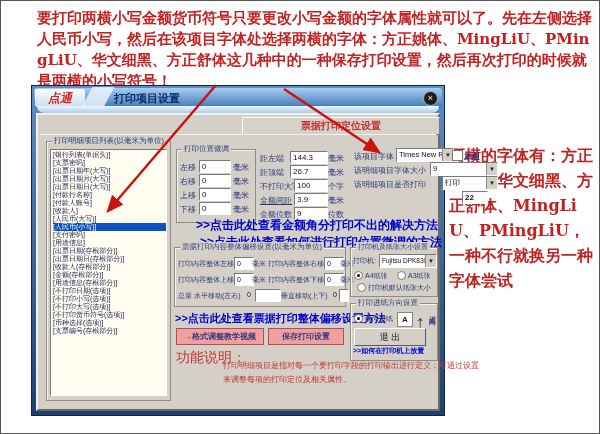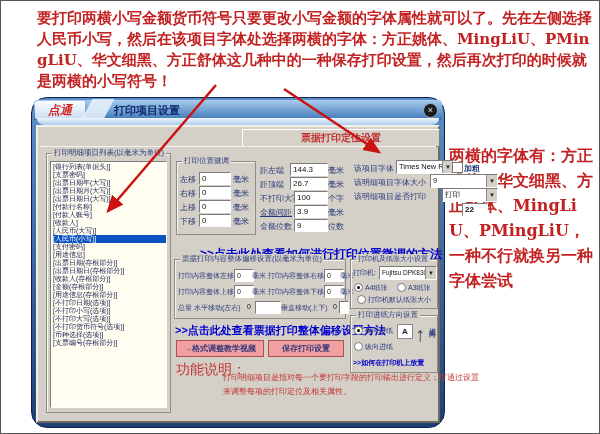--- a/index.html
+++ b/index.html
@@ -4,22 +4,22 @@
 <style>
   html,body{margin:0;padding:0;background:#fff;}
   #page{position:relative;width:600px;height:434px;background:#fff;border:1px solid #555;
         box-sizing:border-box;font-family:"Liberation Sans","DejaVu Sans",sans-serif;overflow:hidden;}
   .abs{position:absolute;}
   .note{color:#c32222;font-family:"DejaVu Serif",serif;font-weight:bold;word-break:break-all;}
   #top-note{left:36px;top:7px;width:556px;font-size:15px;line-height:21px;}
   #right-note{left:448px;top:142px;width:150px;font-size:16px;line-height:25px;}
 
   
-  #dlg{left:30px;top:96px;width:412px;height:329px;background:linear-gradient(180deg,#5d8fc6,#1d4074);
-       border:1px solid #0e2450;border-radius:16px;}
+  #dlg{left:30px;top:84px;width:412px;height:329px;background:linear-gradient(180deg,#5d8fc6,#1d4074);
+       border:1px solid #0e2450;border-radius:0;}
   #tbar{position:absolute;left:2px;top:2px;right:2px;height:20px;border-radius:3px 3px 0 0;
         background:linear-gradient(180deg,#a8cdf0,#3e77b4);}
   #logo{position:absolute;left:1px;top:1px;width:50px;height:18px;border-radius:2px;
         background:linear-gradient(180deg,#fbfdff,#c9def2);color:#d42222;font-weight:bold;
         font-style:italic;font-size:12px;text-align:center;line-height:18px;}
   #swoosh{position:absolute;left:52px;top:-1px;width:22px;height:24px;background:#eaf3fb;
         opacity:.85;transform:skewX(-28deg);}
   #dlg-title{position:absolute;left:80px;top:3px;font-size:11px;font-weight:bold;color:#0c2a6e;white-space:nowrap;}
   #close{position:absolute;right:4px;top:3px;width:13px;height:13px;border-radius:50%;background:#1c1c1c;
         border:1px solid #9ab4d4;color:#eee;font-size:9px;line-height:12px;text-align:center;cursor:pointer;}
@@ -158,20 +158,21 @@
       <span class="lbl" style="left:426px;top:36px;font-weight:bold;">加粗</span>
 
       <span class="lbl" style="left:316px;top:50px;">该明细项目字体大小</span>
       <span class="dd" style="left:392px;top:47px;width:52px;"><span>9</span><span class="dd-btn">▼</span></span>
 
       <span class="lbl" style="left:316px;top:64px;">该明细项目是否打印</span>
       <span class="dd" style="left:404px;top:61px;width:40px;"><span>打印</span><span class="dd-btn">▼</span></span>
 
       <span class="inp" style="left:424px;top:76px;width:20px;font-weight:bold;">22</span>
 
+      <span class="link" style="left:158px;top:102px;font-size:12px;">&gt;&gt;点击此处查看金额角分打印不出的解决方法</span>
       <span class="link" style="left:162px;top:119px;font-size:12px;">&gt;&gt;点击此处查看如何进行打印位置微调的方法</span>
 
       <div class="grp" style="left:136px;top:132px;width:170px;height:58px;">
         <span class="grp-title">票据打印内容整体偏移设置(以毫米为单位)</span>
         <span class="lbl7" style="left:3px;top:11px;">打印内容整体左移</span>
         <span class="inp" style="left:59px;top:9px;width:14px;font-size:7px;">0</span>
         <span class="lbl7" style="left:77px;top:11px;">毫米</span>
         <span class="lbl7" style="left:93px;top:11px;">打印内容整体右移</span>
         <span class="inp" style="left:149px;top:9px;width:14px;font-size:7px;">0</span>
         <span class="lbl7" style="left:165px;top:11px;">毫米</span>
@@ -205,20 +206,21 @@
         <span class="lbl7" style="left:3px;top:10px;"><span class="radio sel"></span><span>横向进纸</span></span>
         <span class="a-box" style="left:46px;top:8px;">A</span>
         <span class="lbl7" style="left:3px;top:26px;"><span class="radio"></span><span>纵向进纸</span></span>
         <span class="link" style="left:2px;top:42px;font-size:7px;">&gt;&gt;如何在打印机上放置</span>
         <span class="uparrow" style="left:64px;top:8px;">↑</span>
         <span class="vtext" style="left:76px;top:6px;">进纸方向</span>
       </div>
 
       <div class="btn-pink" style="left:230px;top:213px;width:74px;">保存打印设置</div>
       <div class="btn-pink" style="left:138px;top:213px;width:86px;">→格式调整教学视频</div>
+      <div class="btn-gray" style="left:316px;top:213px;width:70px;">退  出</div>
 
       <span class="lbl red" style="left:138px;top:234px;font-size:14px;">功能说明：</span>
       <span class="abs red" style="left:138px;top:244px;width:260px;font-size:8px;line-height:14px;margin-left:47px;">打印明细项目是指对每一个要打印字段的打印输出进行定义；可通过设置来调整每项的打印定位及相关属性。</span>
     </div>
   </div>
 
   <svg id="overlay" width="600" height="434">
     <defs>
       <marker id="ah" markerWidth="8" markerHeight="8" refX="6" refY="3" orient="auto">
         <path d="M0,0 L7,3 L0,6 Z" fill="#cc1111"></path>

